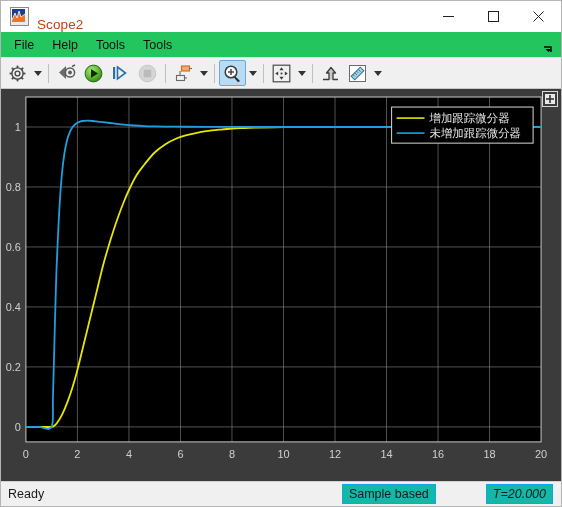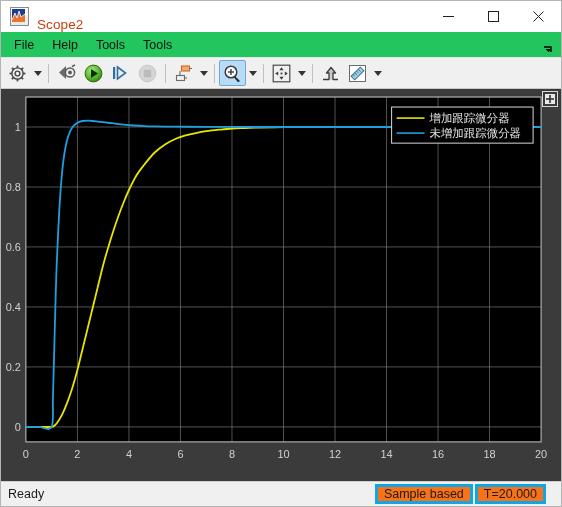--- a/index.html
+++ b/index.html
@@ -166,36 +166,37 @@
   
   .statusbar {
     height: 24px;
     min-height: 24px;
     background: #f0f0f0;
     border-top: 1px solid #d0d0d0;
     display: flex;
     align-items: center;
     font-size: 12.5px;
     color: #1a1a1a;
+    gap: 48px;
   }
   .status-ready {
     padding-left: 7px;
     flex: 1 1 auto;
   }
   .status-cell {
-    border: 3px solid #0ea5e9;
-    background: #f97316;
+    border: 1px solid #0ea5e9;
+    background: #14b8a6;
     height: 20px;
     display: flex;
     align-items: center;
     padding: 0 6px;
     margin-right: 2px;
     box-sizing: border-box;
   }
-  .status-cell.last { margin-right: 15px; }
+  .status-cell.last { margin-right: 8px; font-style: italic; }
 </style>
 </head>
 <body>
 
 <div id="app">
 
   <div class="titlebar">
     <div class="title-icon">
       <svg class="wave" viewBox="0 0 13 13">
         <rect x="0" y="0" width="13" height="13" fill="#1c3f94"></rect>

